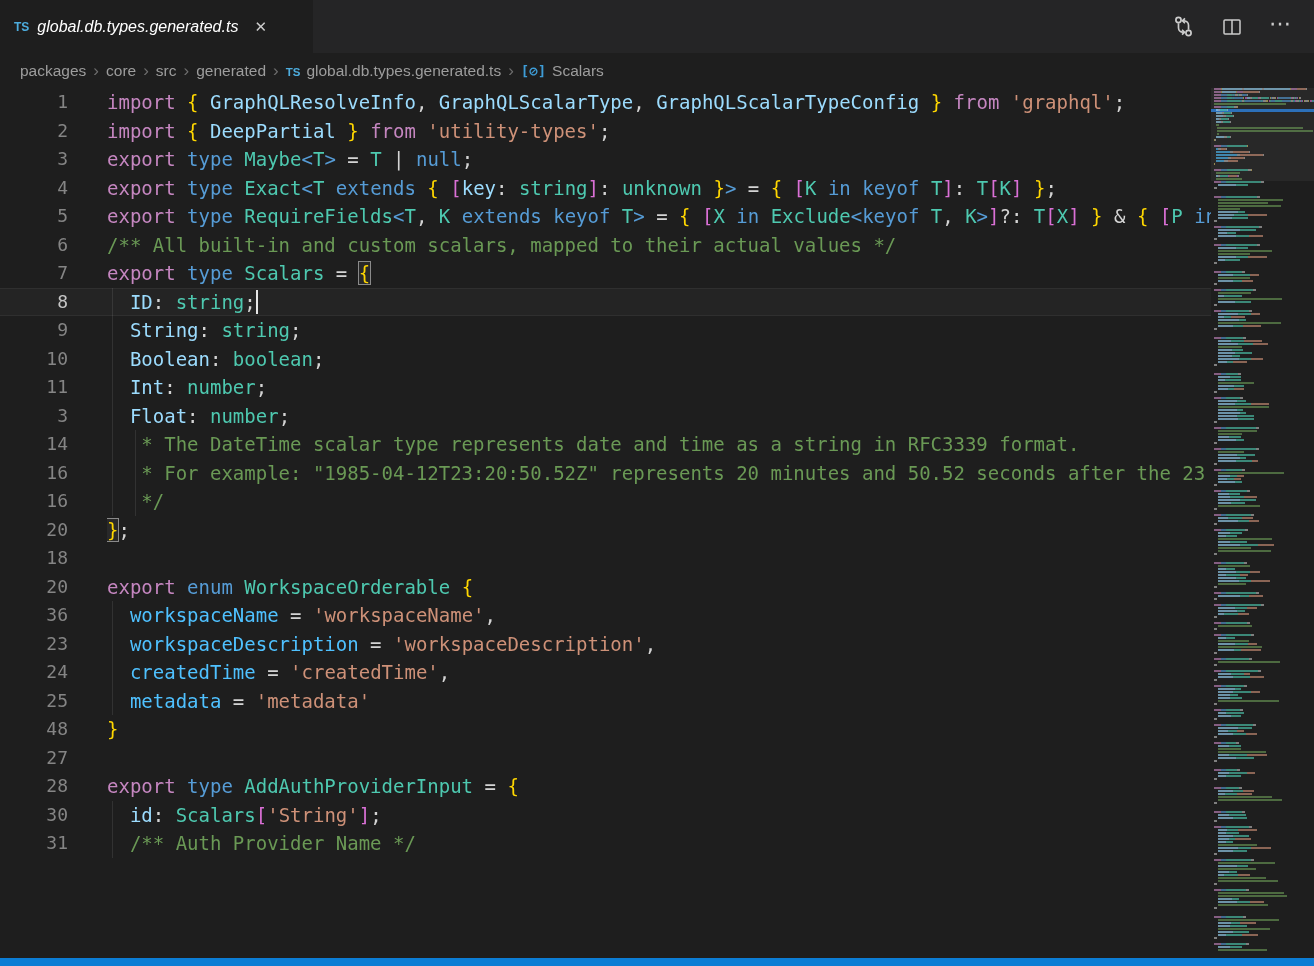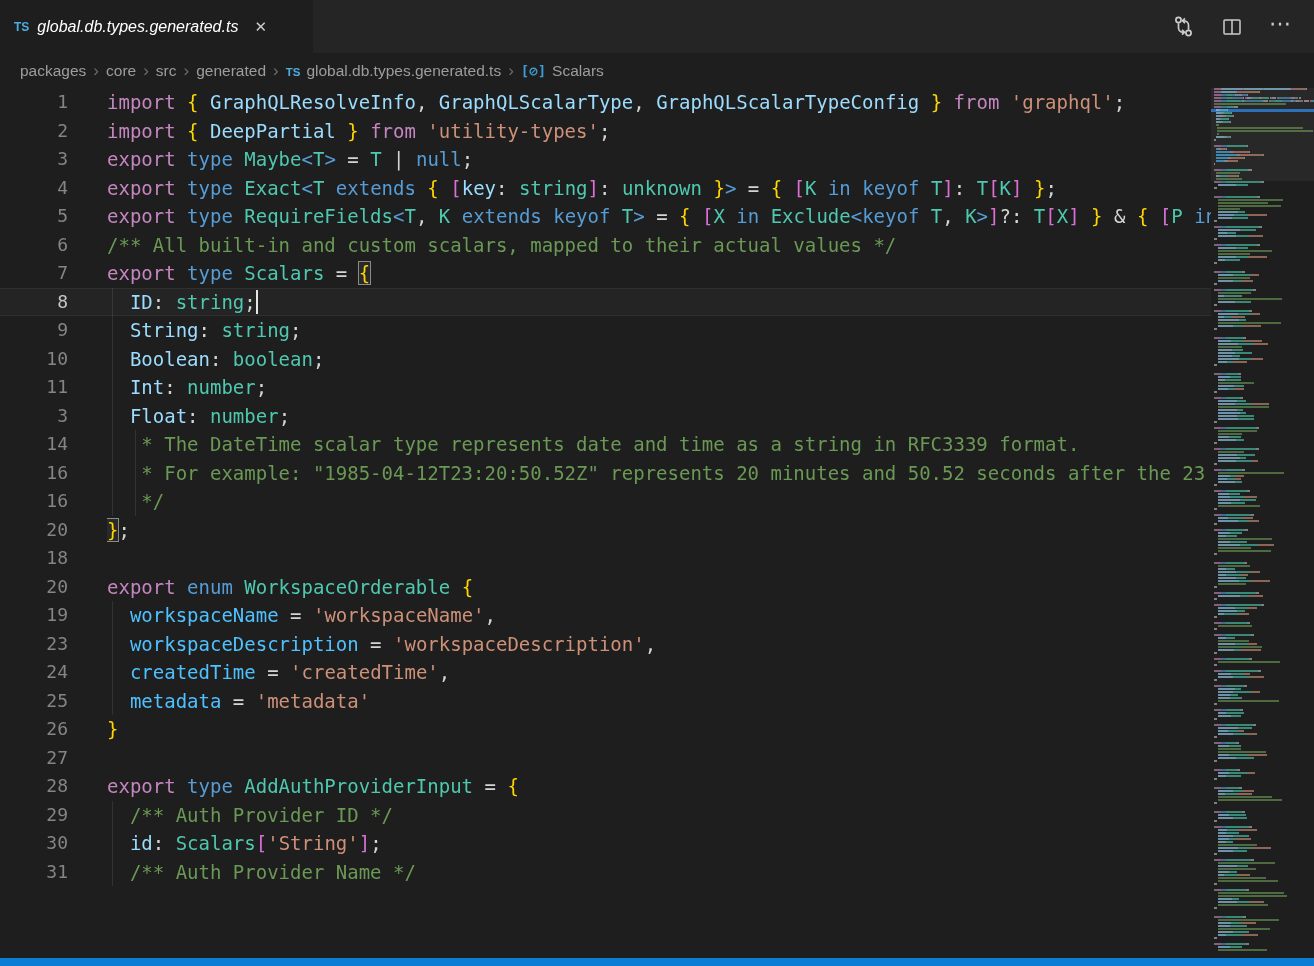--- a/index.html
+++ b/index.html
@@ -127,28 +127,27 @@
         <div class="line"><span class="ln">9</span><span class="lc"><span class="guide" style="left: 5px;"></span><span class="tk p">  </span><span class="tk v">String</span><span class="tk p">: </span><span class="tk t">string</span><span class="tk p">;</span></span></div>
         <div class="line"><span class="ln">10</span><span class="lc"><span class="guide" style="left: 5px;"></span><span class="tk p">  </span><span class="tk v">Boolean</span><span class="tk p">: </span><span class="tk t">boolean</span><span class="tk p">;</span></span></div>
         <div class="line"><span class="ln">11</span><span class="lc"><span class="guide" style="left: 5px;"></span><span class="tk p">  </span><span class="tk v">Int</span><span class="tk p">: </span><span class="tk t">number</span><span class="tk p">;</span></span></div>
         <div class="line"><span class="ln">3</span><span class="lc"><span class="guide" style="left: 5px;"></span><span class="tk p">  </span><span class="tk v">Float</span><span class="tk p">: </span><span class="tk t">number</span><span class="tk p">;</span></span></div>
         <div class="line"><span class="ln">14</span><span class="lc"><span class="guide" style="left: 5px;"></span><span class="guide" style="left: 27.9px;"></span><span class="tk p">   </span><span class="tk c">* The DateTime scalar type represents date and time as a string in RFC3339 format.</span></span></div>
         <div class="line"><span class="ln">16</span><span class="lc"><span class="guide" style="left: 5px;"></span><span class="guide" style="left: 27.9px;"></span><span class="tk p">   </span><span class="tk c">* For example: "1985-04-12T23:20:50.52Z" represents 20 minutes and 50.52 seconds after the 23</span></span></div>
         <div class="line"><span class="ln">16</span><span class="lc"><span class="guide" style="left: 5px;"></span><span class="guide" style="left: 27.9px;"></span><span class="tk p">   </span><span class="tk c">*/</span></span></div>
         <div class="line"><span class="ln">20</span><span class="lc"><span class="tk g x">}</span><span class="tk p">;</span></span></div>
         <div class="line"><span class="ln">18</span><span class="lc"></span></div>
         <div class="line"><span class="ln">20</span><span class="lc"><span class="tk k">export </span><span class="tk b">enum </span><span class="tk t">WorkspaceOrderable </span><span class="tk g">{</span></span></div>
-        <div class="line"><span class="ln">19</span><span class="lc"><span class="guide" style="left: 5px;"></span><span class="tk p">  </span><span class="tk e">workspaceName</span><span class="tk p"> = </span><span class="tk s">'workspaceName'</span><span class="tk p">,</span></span></div>
+        <div class="line"><span class="ln">36</span><span class="lc"><span class="guide" style="left: 5px;"></span><span class="tk p">  </span><span class="tk e">workspaceName</span><span class="tk p"> = </span><span class="tk s">'workspaceName'</span><span class="tk p">,</span></span></div>
         <div class="line"><span class="ln">23</span><span class="lc"><span class="guide" style="left: 5px;"></span><span class="tk p">  </span><span class="tk e">workspaceDescription</span><span class="tk p"> = </span><span class="tk s">'workspaceDescription'</span><span class="tk p">,</span></span></div>
         <div class="line"><span class="ln">24</span><span class="lc"><span class="guide" style="left: 5px;"></span><span class="tk p">  </span><span class="tk e">createdTime</span><span class="tk p"> = </span><span class="tk s">'createdTime'</span><span class="tk p">,</span></span></div>
         <div class="line"><span class="ln">25</span><span class="lc"><span class="guide" style="left: 5px;"></span><span class="tk p">  </span><span class="tk e">metadata</span><span class="tk p"> = </span><span class="tk s">'metadata'</span></span></div>
-        <div class="line"><span class="ln">26</span><span class="lc"><span class="tk g">}</span></span></div>
+        <div class="line"><span class="ln">48</span><span class="lc"><span class="tk g">}</span></span></div>
         <div class="line"><span class="ln">27</span><span class="lc"></span></div>
         <div class="line"><span class="ln">28</span><span class="lc"><span class="tk k">export </span><span class="tk b">type </span><span class="tk t">AddAuthProviderInput</span><span class="tk p"> = </span><span class="tk g">{</span></span></div>
-        <div class="line"><span class="ln">29</span><span class="lc"><span class="guide" style="left: 5px;"></span><span class="tk p">  </span><span class="tk c">/** Auth Provider ID */</span></span></div>
         <div class="line"><span class="ln">30</span><span class="lc"><span class="guide" style="left: 5px;"></span><span class="tk p">  </span><span class="tk v">id</span><span class="tk p">: </span><span class="tk t">Scalars</span><span class="tk m">[</span><span class="tk s">'String'</span><span class="tk m">]</span><span class="tk p">;</span></span></div>
         <div class="line"><span class="ln">31</span><span class="lc"><span class="guide" style="left: 5px;"></span><span class="tk p">  </span><span class="tk c">/** Auth Provider Name */</span></span></div>
       </div>
   </div>
 
   <div class="minimap" id="minimap">
     <div class="mm-slider"></div>
     <div class="mm-curline"></div>
   <div class="mm-row"><span class="mm-seg" style="width: 7.35px; background: rgb(197, 134, 192); opacity: 0.62;"></span><span class="mm-seg" style="width: 1.05px; background: rgb(217, 195, 106); opacity: 0.62;"></span><span class="mm-seg" style="width: 19.95px; background: rgb(156, 220, 254); opacity: 0.62;"></span><span class="mm-seg" style="width: 2.1px; background: rgb(187, 187, 187); opacity: 0.62;"></span><span class="mm-seg" style="width: 17.85px; background: rgb(156, 220, 254); opacity: 0.62;"></span><span class="mm-seg" style="width: 2.1px; background: rgb(187, 187, 187); opacity: 0.62;"></span><span class="mm-seg" style="width: 25.2px; background: rgb(156, 220, 254); opacity: 0.62;"></span><span class="mm-seg" style="width: 1.05px; background: rgb(217, 195, 106); opacity: 0.62;"></span><span class="mm-seg" style="width: 6.3px; background: rgb(197, 134, 192); opacity: 0.62;"></span><span class="mm-seg" style="width: 9.45px; background: rgb(206, 145, 120); opacity: 0.62;"></span><span class="mm-seg" style="width: 1.05px; background: rgb(187, 187, 187); opacity: 0.62;"></span></div>
       <div class="mm-row"><span class="mm-seg" style="width: 7.35px; background: rgb(197, 134, 192); opacity: 0.62;"></span><span class="mm-seg" style="width: 1.05px; background: rgb(217, 195, 106); opacity: 0.62;"></span><span class="mm-seg" style="width: 13.65px; background: rgb(156, 220, 254); opacity: 0.62;"></span><span class="mm-seg" style="width: 1.05px; background: rgb(217, 195, 106); opacity: 0.62;"></span><span class="mm-seg" style="width: 6.3px; background: rgb(197, 134, 192); opacity: 0.62;"></span><span class="mm-seg" style="width: 15.75px; background: rgb(206, 145, 120); opacity: 0.62;"></span><span class="mm-seg" style="width: 1.05px; background: rgb(187, 187, 187); opacity: 0.62;"></span></div>

